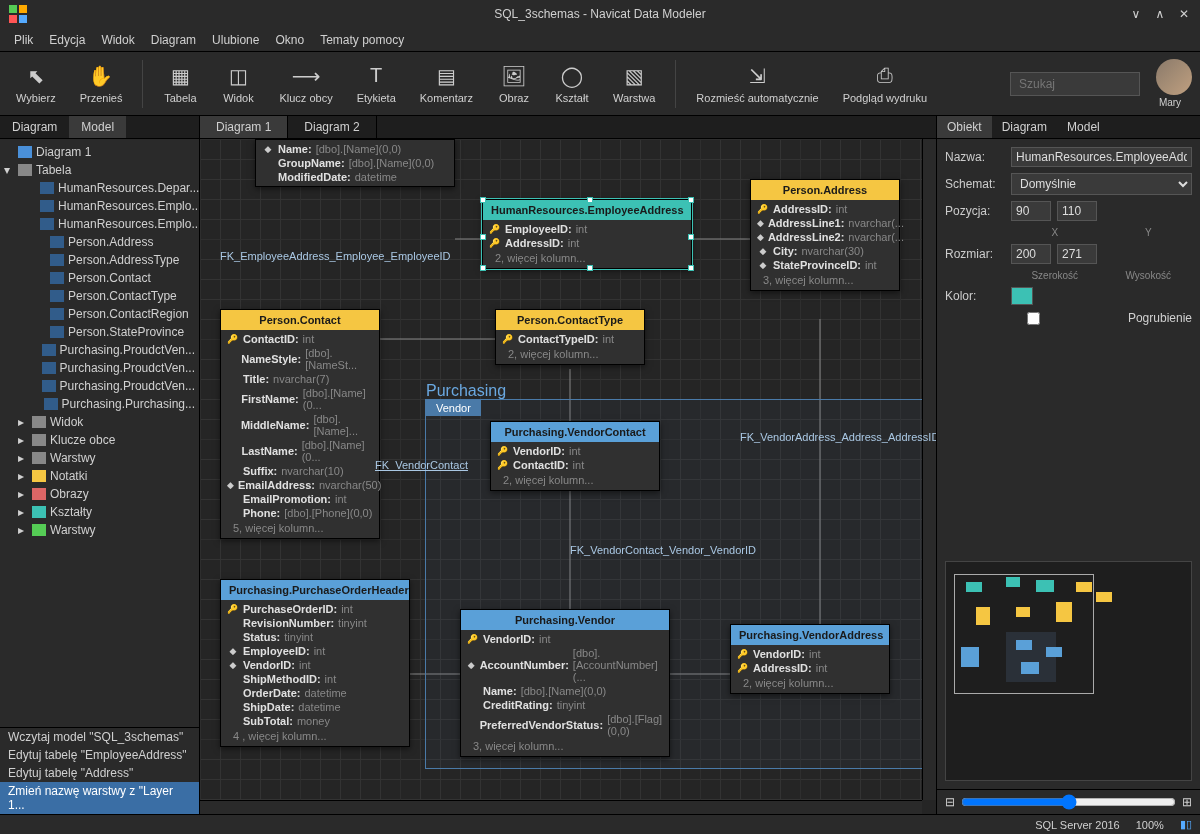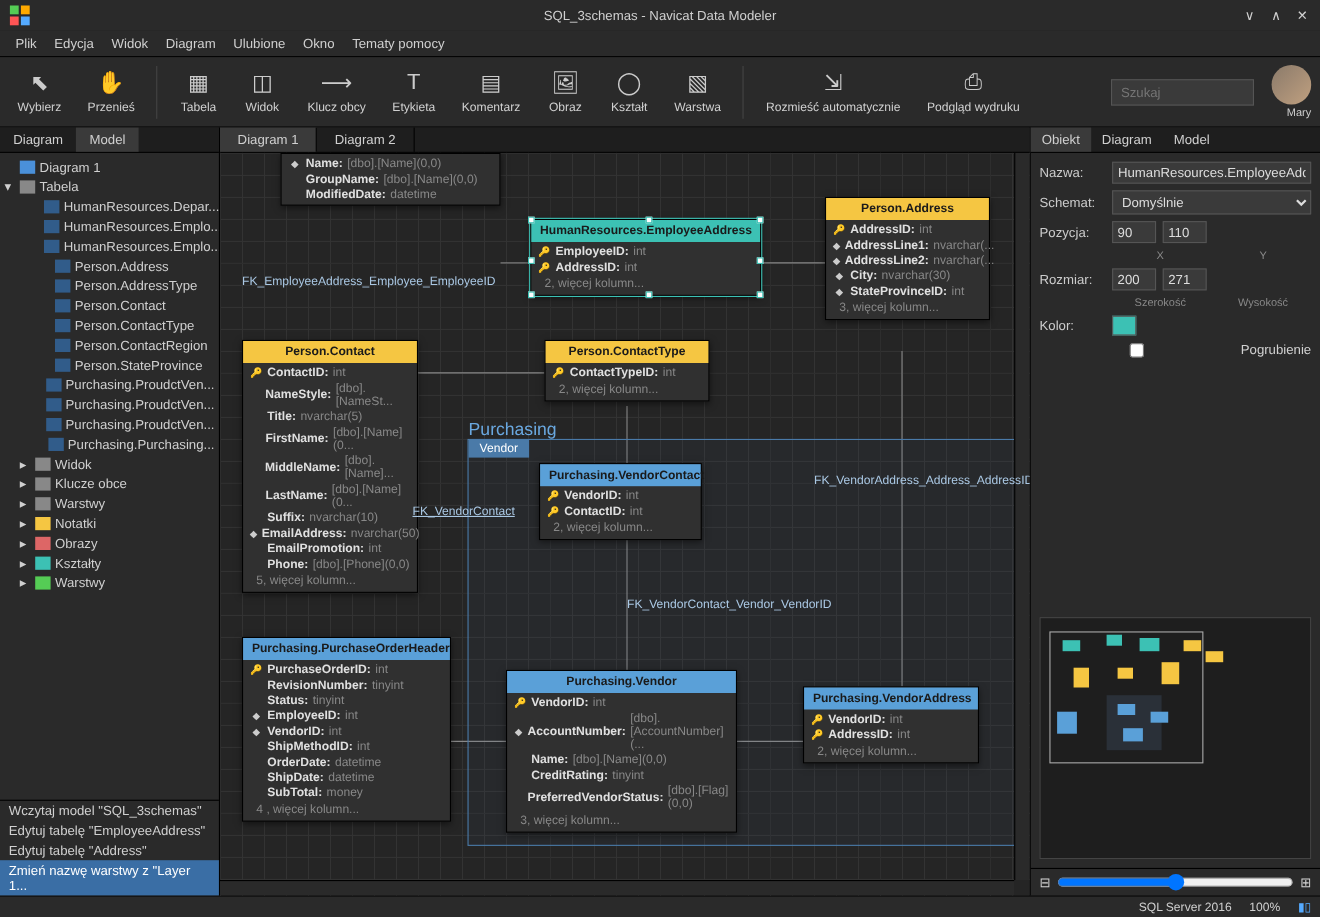--- a/index.html
+++ b/index.html
@@ -159,21 +159,21 @@
       <div class="icon" style="font-size:20px;color:#ccc">⇲</div>
       <div class="label">Rozmieść automatycznie</div>
     </div>
     <div class="tool">
       <div class="icon" style="font-size:20px;color:#ccc">⎙</div>
       <div class="label">Podgląd wydruku</div>
     </div>
     <div class="search"><input placeholder="Szukaj" style=""></div>
     <div>
       <div class="avatar"></div>
-      <div class="avatar-name" style="text-align:right">Mary</div>
+      <div class="avatar-name" style="text-align:center">Mary</div>
     </div>
   </div>
 
 <div class="main">
   <div class="leftpanel">
     <div class="tabs" id="lefttabs">
         <div class="tab">Diagram</div>
         <div class="tab active">Model</div>
       </div>
     <div class="tree" id="tree">
@@ -401,21 +401,21 @@
               <span class="ft">int</span>
             </div>
             <div class="field">
               <span class="fi"></span>
               <span class="fn">NameStyle:</span> 
               <span class="ft">[dbo].[NameSt...</span>
             </div>
             <div class="field">
               <span class="fi"></span>
               <span class="fn">Title:</span> 
-              <span class="ft">nvarchar(5)</span>
+              <span class="ft">nvarchar(7)</span>
             </div>
             <div class="field">
               <span class="fi"></span>
               <span class="fn">FirstName:</span> 
               <span class="ft">[dbo].[Name](0...</span>
             </div>
             <div class="field">
               <span class="fi"></span>
               <span class="fn">MiddleName:</span> 
               <span class="ft">[dbo].[Name]...</span>
@@ -452,21 +452,21 @@
           <div class="entity-header hdr-yellow">Person.ContactType</div>
           <div class="entity-body">
             <div class="field">
               <span class="fi">🔑</span>
               <span class="fn">ContactTypeID:</span> 
               <span class="ft">int</span>
             </div>
             <div class="more">2, więcej kolumn...</div>
           </div>
         </div>
-        <div class="entity" style="left: 290px; top: 282px; width: 148px;">
+        <div class="entity" style="left: 290px; top: 282px; width: 170px;">
           <div class="entity-header hdr-blue">Purchasing.VendorContact</div>
           <div class="entity-body">
             <div class="field">
               <span class="fi">🔑</span>
               <span class="fn">VendorID:</span> 
               <span class="ft">int</span>
             </div>
             <div class="field">
               <span class="fi">🔑</span>
               <span class="fn">ContactID:</span> 

